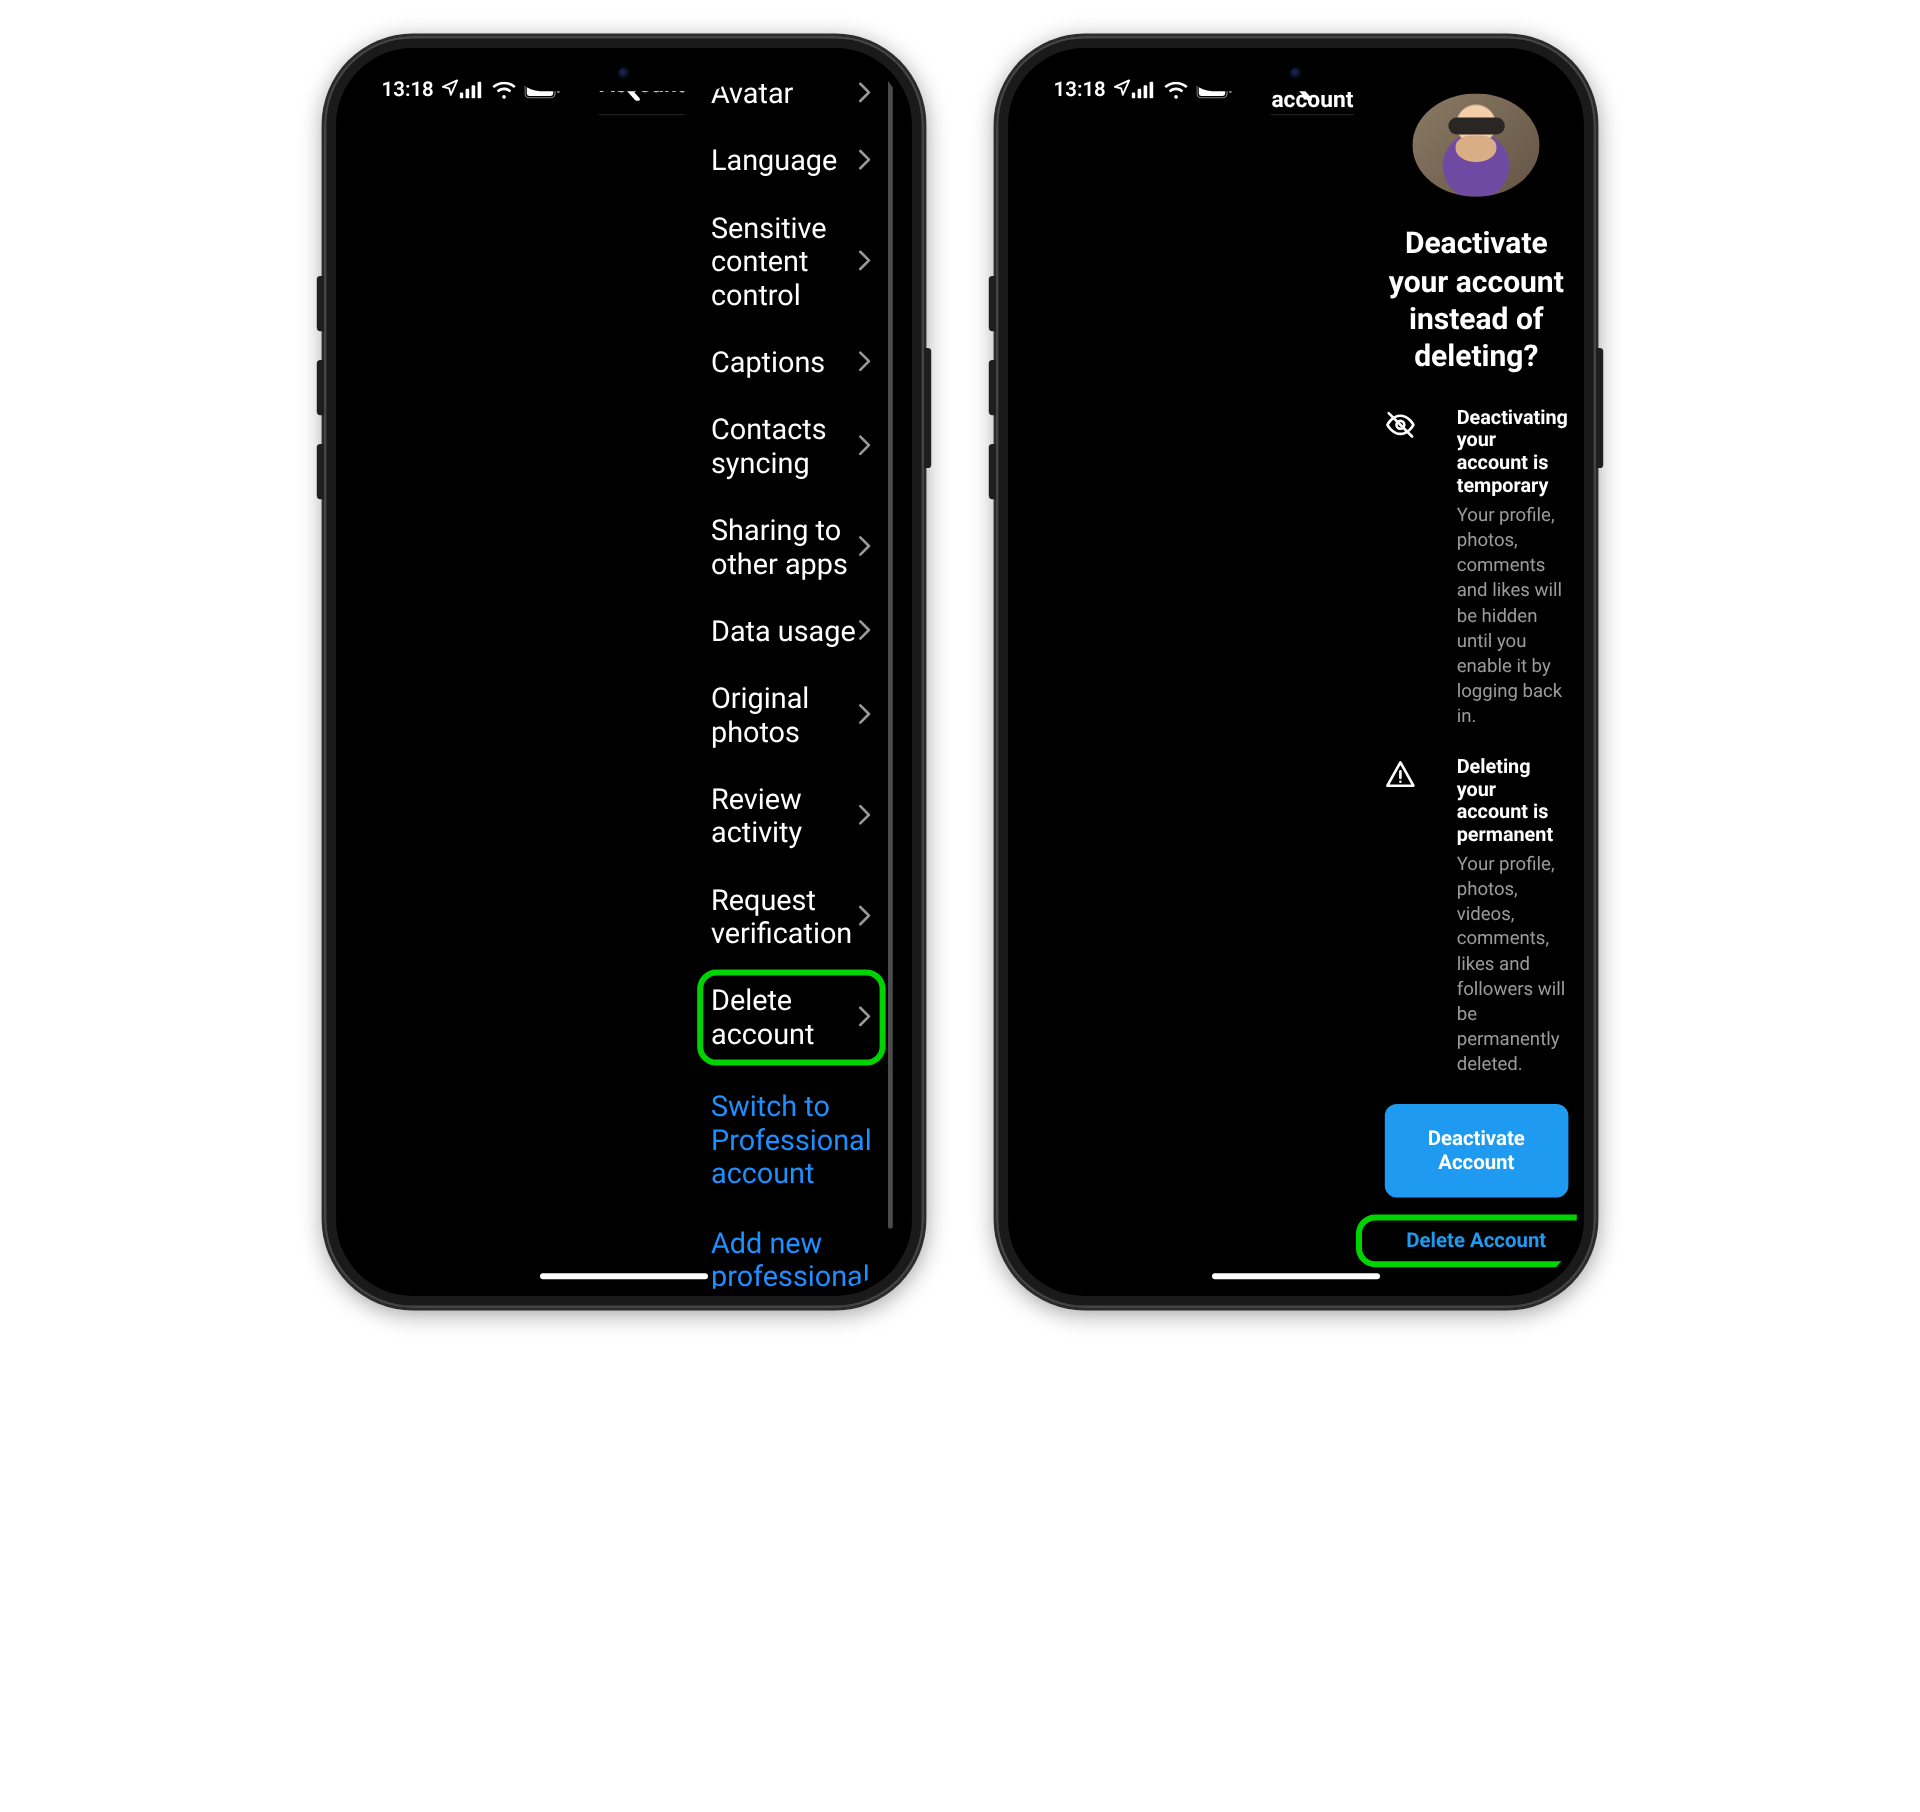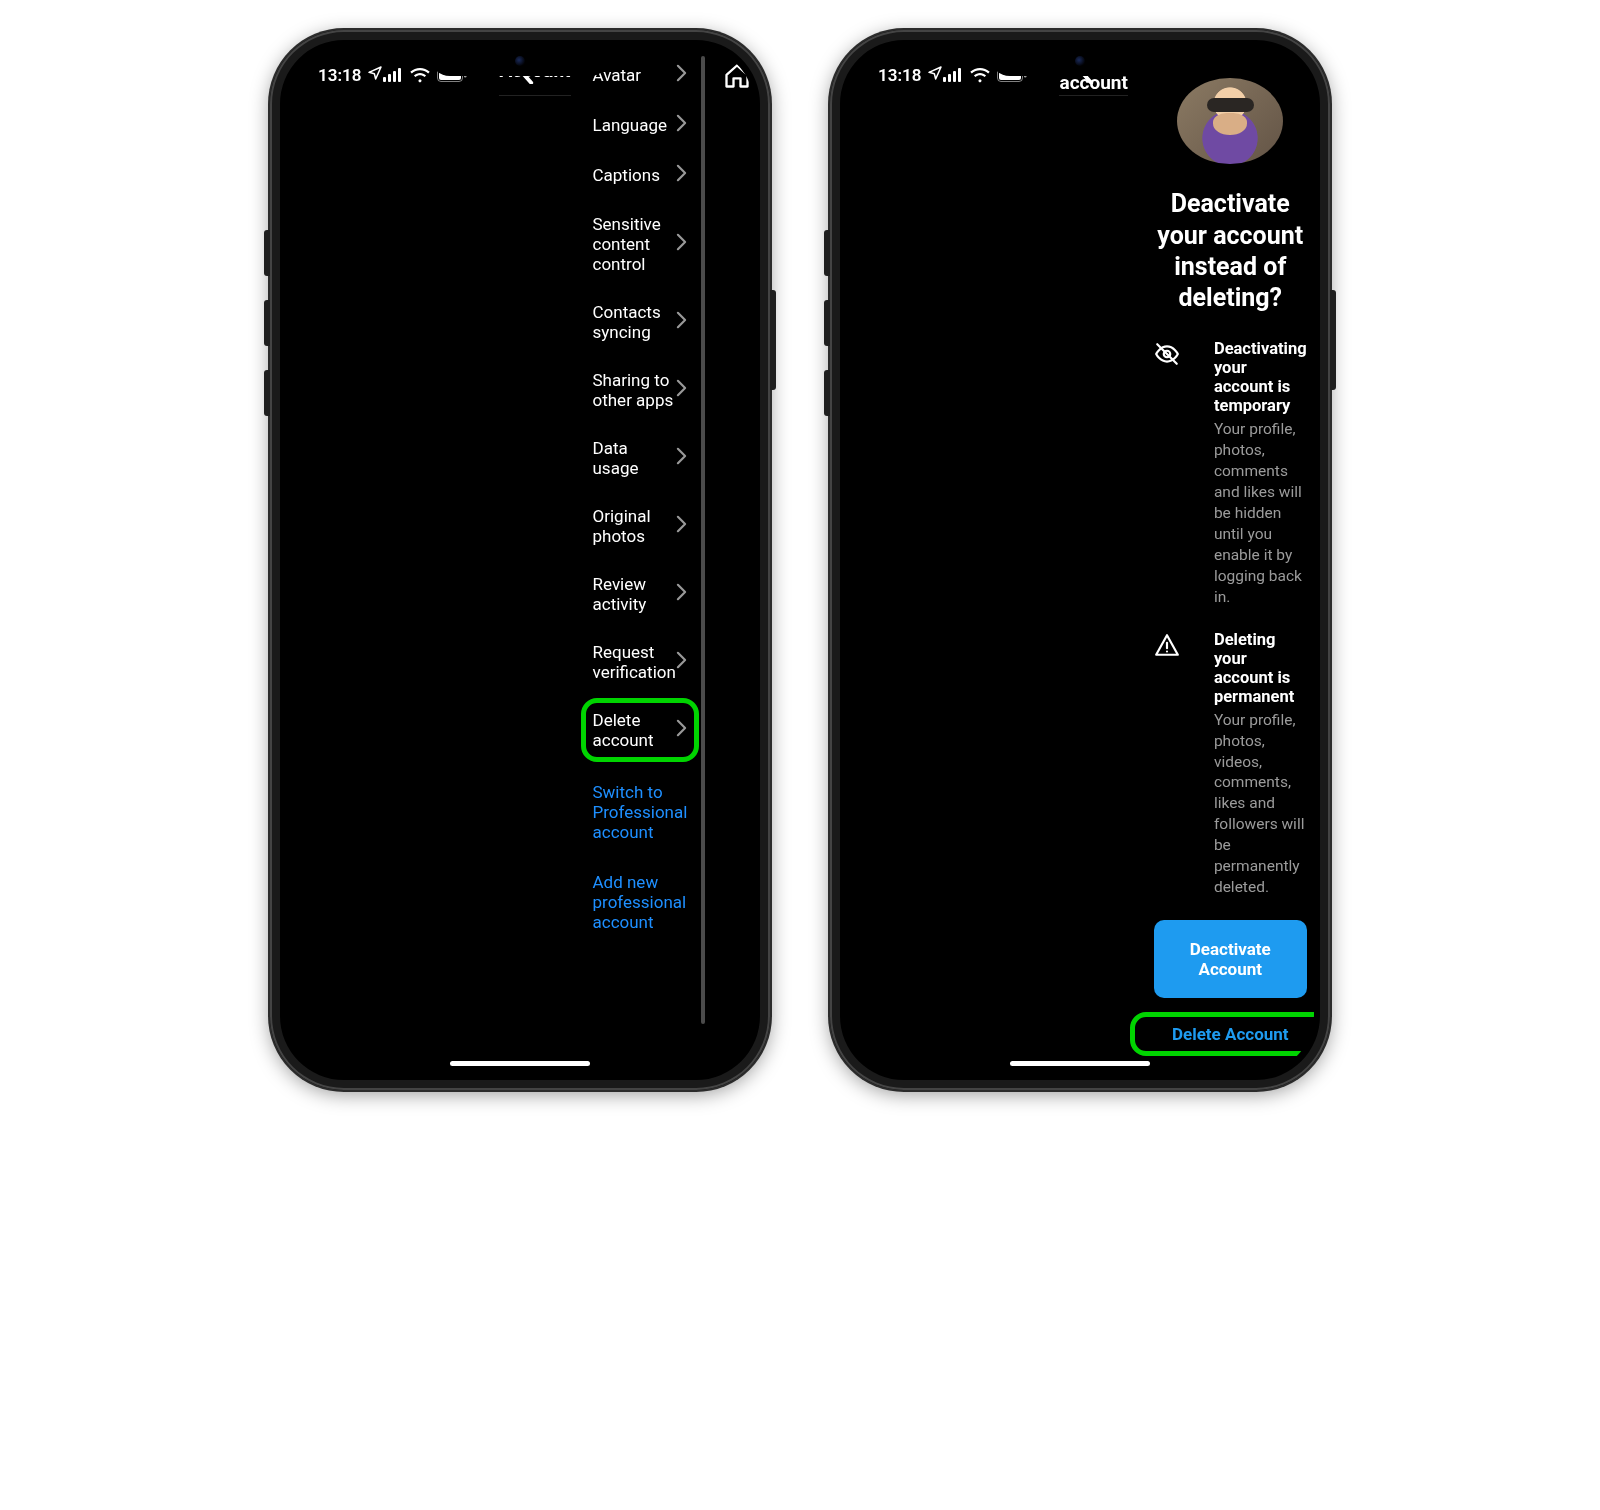--- a/index.html
+++ b/index.html
@@ -114,21 +114,21 @@
   .scroll-indicator{
     position:absolute; right:4px; top:10px; bottom:50px;
     width:4px; background:#4b4b4b; border-radius:2px;
   }
   .list { padding: 4px 0; }
   .list-item {
     display:flex;
     align-items:center;
     justify-content:space-between;
     padding: 14px 22px;
-    font-size:17px;
+    font-size:24px;
     font-weight:400;
     color:#fff;
   }
   .list-item .chev svg{ width:11px; height:18px; stroke:#999; }
   .list-item.accent { color:#1e8fff; padding-top:18px; padding-bottom:12px;}
   .hl-row {
     position:relative;
   }
   .hl-row::before{
     content:"";
@@ -281,27 +281,27 @@
                 <polyline points="2,2 10,10 2,18"></polyline>
               </svg></span>
         </div>
         <div class="list-item">
           <span>Language</span>
           <span class="chev"><svg viewBox="0 0 12 20" fill="none" stroke-width="2.4" stroke-linecap="round" stroke-linejoin="round">
                 <polyline points="2,2 10,10 2,18"></polyline>
               </svg></span>
         </div>
         <div class="list-item">
+          <span>Sensitive content control</span>
+          <span class="chev"><svg viewBox="0 0 12 20" fill="none" stroke-width="2.4" stroke-linecap="round" stroke-linejoin="round">
+                <polyline points="2,2 10,10 2,18"></polyline>
+              </svg></span>
+        </div>
+        <div class="list-item">
           <span>Captions</span>
-          <span class="chev"><svg viewBox="0 0 12 20" fill="none" stroke-width="2.4" stroke-linecap="round" stroke-linejoin="round">
-                <polyline points="2,2 10,10 2,18"></polyline>
-              </svg></span>
-        </div>
-        <div class="list-item">
-          <span>Sensitive content control</span>
           <span class="chev"><svg viewBox="0 0 12 20" fill="none" stroke-width="2.4" stroke-linecap="round" stroke-linejoin="round">
                 <polyline points="2,2 10,10 2,18"></polyline>
               </svg></span>
         </div>
         <div class="list-item">
           <span>Contacts syncing</span>
           <span class="chev"><svg viewBox="0 0 12 20" fill="none" stroke-width="2.4" stroke-linecap="round" stroke-linejoin="round">
                 <polyline points="2,2 10,10 2,18"></polyline>
               </svg></span>
         </div>

